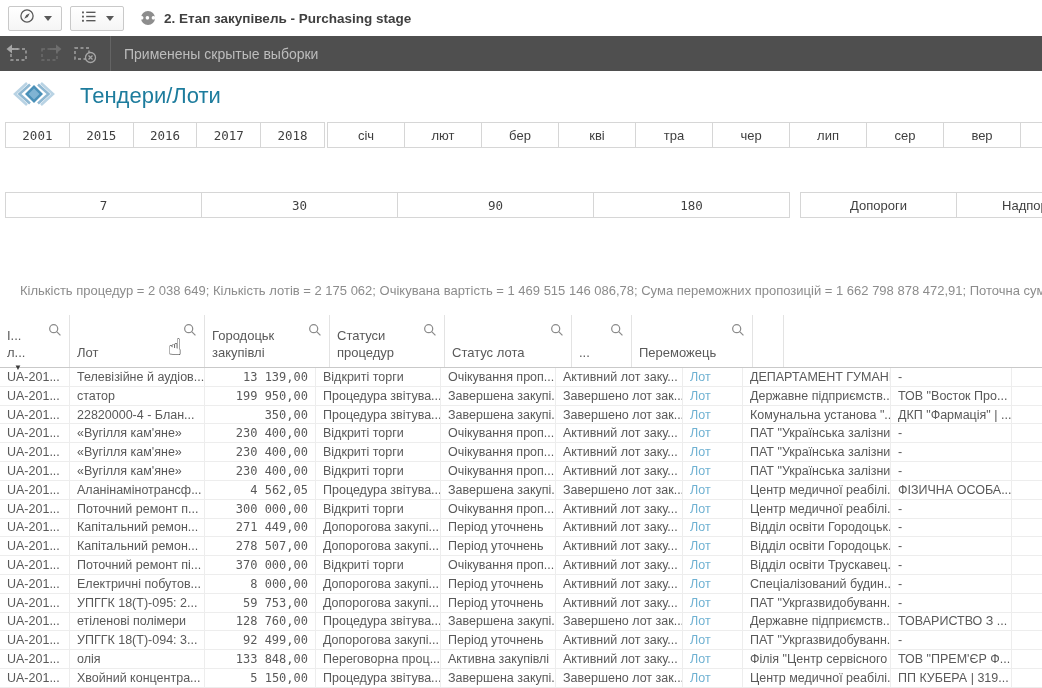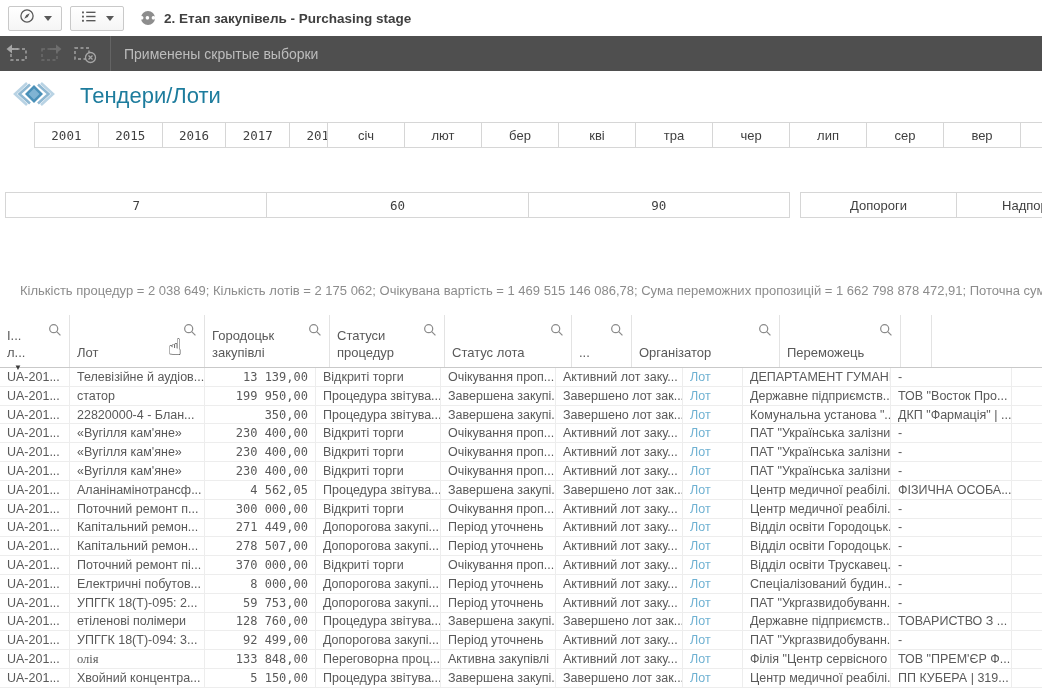--- a/index.html
+++ b/index.html
@@ -24,21 +24,21 @@
   
   .sheethead{position:absolute;top:71px;left:0;right:0;height:50px;display:flex;align-items:center;}
   .logo{margin-left:10px;}
   .page-title{margin-left:22px;font-size:22px;color:#1d7c9d;}
   
   .frow{position:absolute;display:flex;overflow:hidden;}
   .fcell{flex:1;background:#fff;border:1px solid #d6d6d6;margin-left:-1px;box-sizing:border-box;
     display:flex;align-items:center;justify-content:center;font-size:13px;color:#3f3f3f;cursor:pointer;white-space:nowrap;}
   .fcell:first-child{margin-left:0;}
   .mono{font-family:"DejaVu Sans Mono",monospace;font-size:12.5px;}
-  #years-row{left:5px;top:122px;width:320px;height:26px;margin-left:29px;}
+  #years-row{left:5px;top:122px;width:320px;height:26px;}
   #months-row{left:327px;top:122px;width:715px;height:26px;}
   #months-row .fcell{flex:none;width:78px;}
   #ranges-row{left:5px;top:192px;width:785px;height:26px;}
   #thresholds-row{left:800px;top:192px;width:242px;height:26px;}
   #thresholds-row .fcell{flex:none;width:157px;}
   
   .kpi{position:absolute;top:283px;left:20px;right:0;font-size:13px;color:#8c8c8c;white-space:nowrap;overflow:hidden;}
   
   .table{position:absolute;top:315px;left:0;right:0;bottom:0;}
   .thead{display:flex;height:53px;border-bottom:1px solid #c9c9c9;box-sizing:border-box;}
@@ -151,22 +151,23 @@
     <div class="fcell">кві</div>
     <div class="fcell">тра</div>
     <div class="fcell">чер</div>
     <div class="fcell">лип</div>
     <div class="fcell">сер</div>
     <div class="fcell">вер</div>
     <div class="fcell"></div>
   </div>
 <div class="frow" id="ranges-row">
     <div class="fcell mono">7</div>
-    <div class="fcell mono">60</div>
+    <div class="fcell mono">30</div>
     <div class="fcell mono">90</div>
+    <div class="fcell mono">180</div>
   </div>
 <div class="frow" id="thresholds-row">
     <div class="fcell">Допороги</div>
     <div class="fcell">Надпороги</div>
   </div>
 
 <div class="kpi">Кількість процедур = 2 038 649; Кількість лотів = 2 175 062; Очікувана вартість = 1 469 515 146 086,78; Сума переможних пропозицій = 1 662 798 878 472,91; Поточна сума договорів = 1 597 096 007 610,90</div>
 
 <div class="table">
   <div class="thead" id="thead">
@@ -219,29 +220,20 @@
           <div>Статус лота</div>
         </div>
       </div>
       <div class="th" style="width: 60px;">
         <span class="search"><svg width="14" height="14" viewBox="0 0 16 16">
             <circle cx="6.5" cy="6.5" r="4.6" fill="none" stroke="#8a8a8a" stroke-width="1.4"></circle>
             <line x1="10.2" y1="10.2" x2="14.2" y2="14.2" stroke="#8a8a8a" stroke-width="1.4"></line>
           </svg></span>
         <div class="hlbl">
           <div>...</div>
-        </div>
-      </div>
-      <div class="th" style="width: 148px;">
-        <span class="search"><svg width="14" height="14" viewBox="0 0 16 16">
-            <circle cx="6.5" cy="6.5" r="4.6" fill="none" stroke="#8a8a8a" stroke-width="1.4"></circle>
-            <line x1="10.2" y1="10.2" x2="14.2" y2="14.2" stroke="#8a8a8a" stroke-width="1.4"></line>
-          </svg></span>
-        <div class="hlbl">
-          <div>Організатор</div>
         </div>
       </div>
       <div class="th" style="width: 121px;">
         <span class="search"><svg width="14" height="14" viewBox="0 0 16 16">
             <circle cx="6.5" cy="6.5" r="4.6" fill="none" stroke="#8a8a8a" stroke-width="1.4"></circle>
             <line x1="10.2" y1="10.2" x2="14.2" y2="14.2" stroke="#8a8a8a" stroke-width="1.4"></line>
           </svg></span>
         <div class="hlbl">
           <div>Переможець</div>
         </div>
@@ -424,21 +416,21 @@
         <div class="td" style="width: 125px;">Допорогова закупі...</div>
         <div class="td" style="width: 115px;">Період уточнень</div>
         <div class="td" style="width: 127px;">Активний лот заку...</div>
         <div class="td link" style="width: 60px;">Лот</div>
         <div class="td" style="width: 148px;">ПАТ "Укргазвидобуванн...</div>
         <div class="td" style="width: 121px;">-</div>
         <div class="td" style="width: 31px;"></div>
       </div>
       <div class="tr">
         <div class="td" style="width: 70px;">UA-201...</div>
-        <div class="td" style="width: 135px; font-family: Liberation Serif, serif;">олія</div>
+        <div class="td" style="width: 135px;">олія</div>
         <div class="td num" style="width: 111px;">133 848,00</div>
         <div class="td" style="width: 125px;">Переговорна проц...</div>
         <div class="td" style="width: 115px;">Активна закупівлі</div>
         <div class="td" style="width: 127px;">Активний лот заку...</div>
         <div class="td link" style="width: 60px;">Лот</div>
         <div class="td" style="width: 148px;">Філія "Центр сервісного ...</div>
         <div class="td" style="width: 121px;">ТОВ "ПРЕМ'ЄР Ф...</div>
         <div class="td" style="width: 31px;"></div>
       </div>
       <div class="tr">

